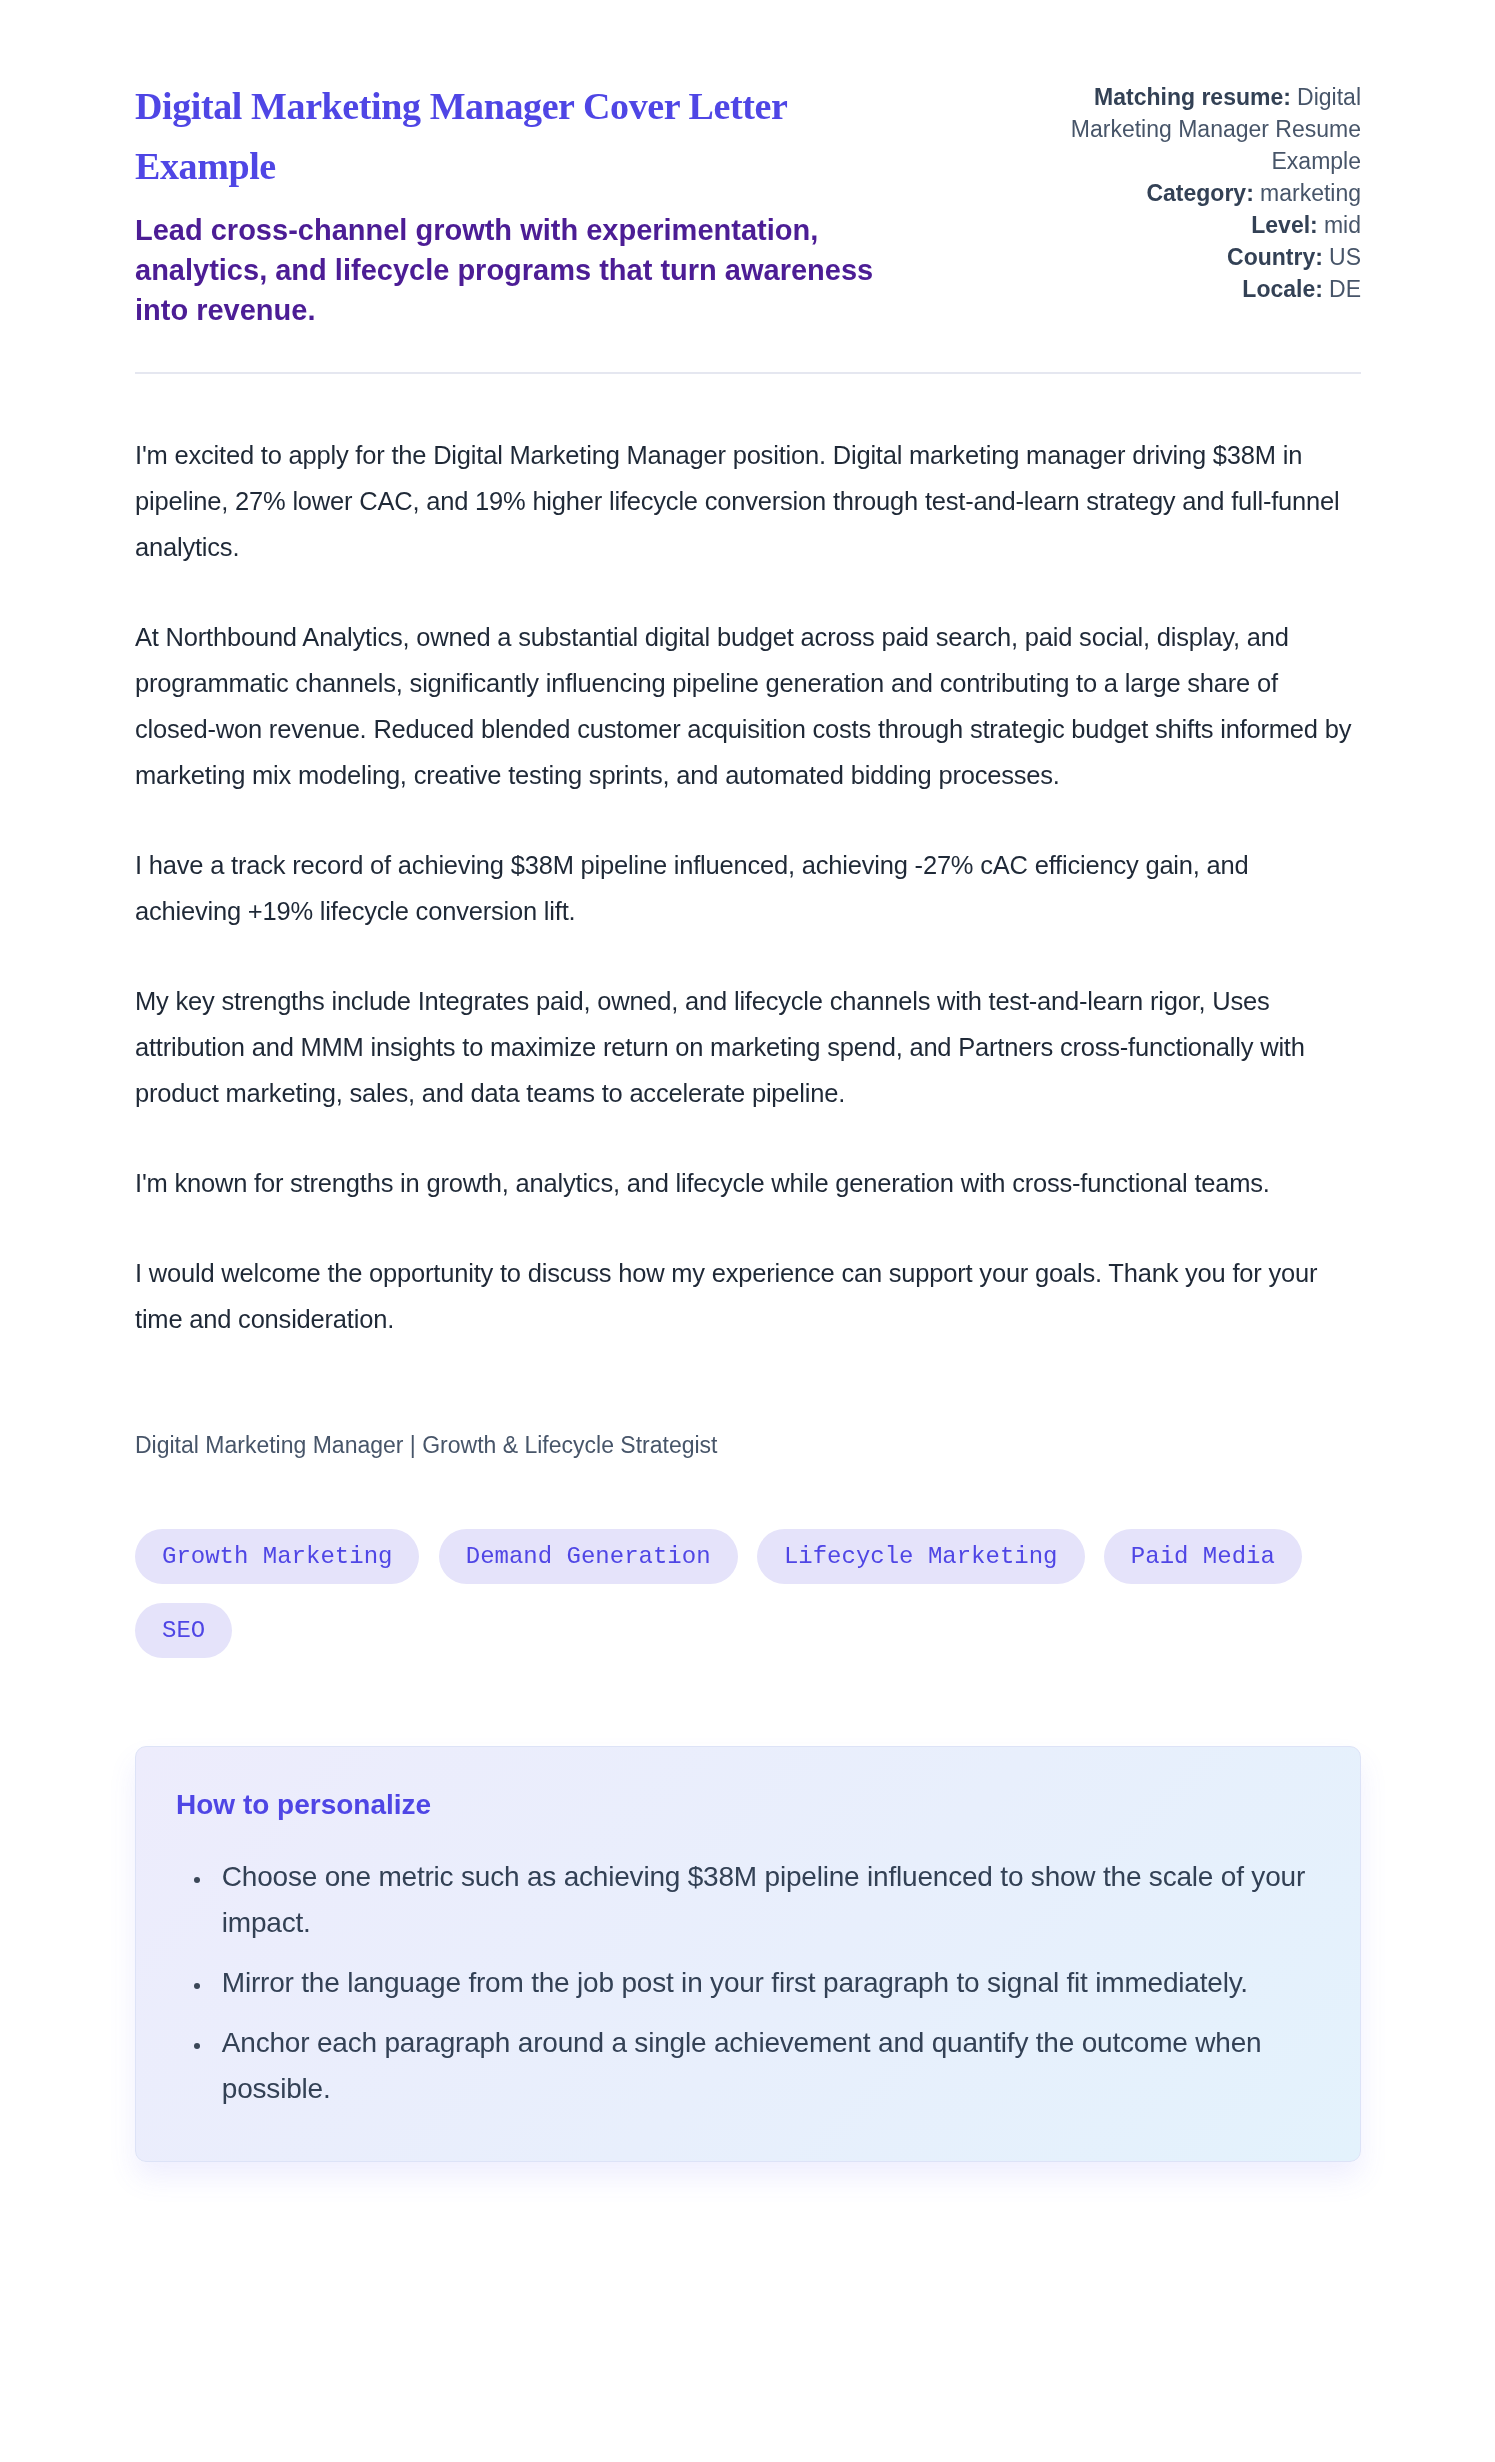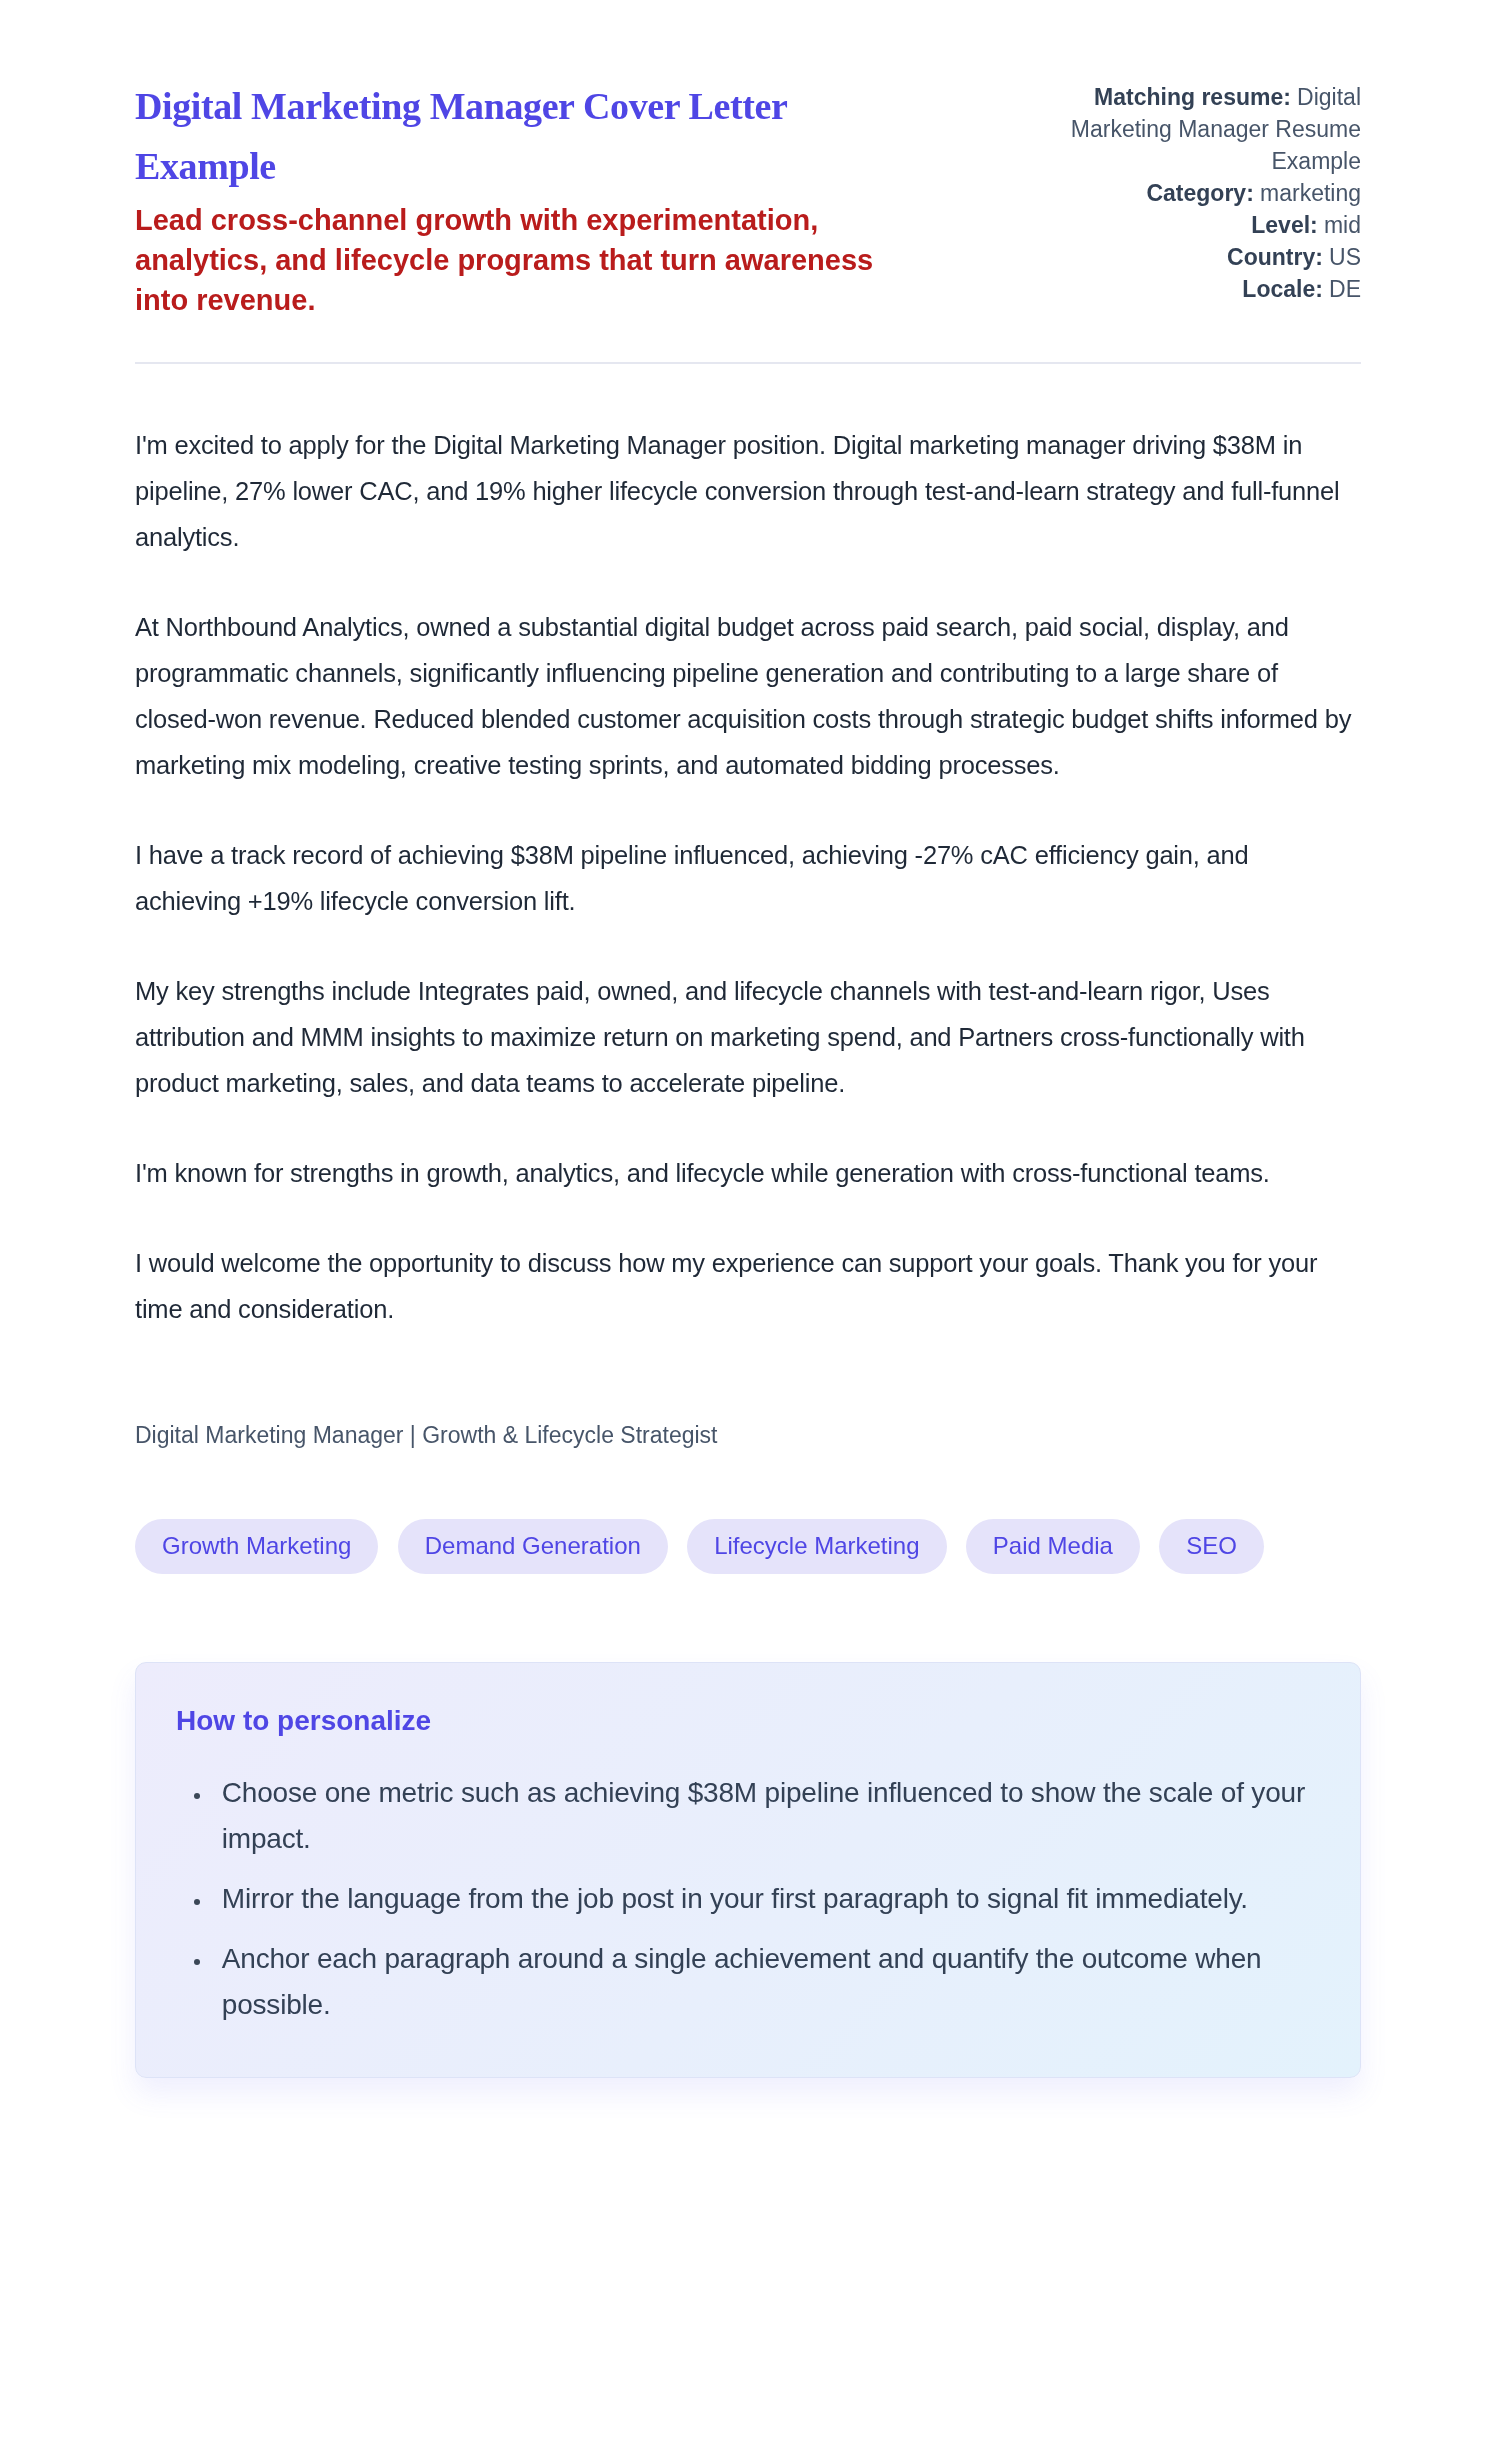--- a/index.html
+++ b/index.html
@@ -27,25 +27,25 @@
   .header-left { max-width: 739px; }
   .page-title {
     font-size: 38px;
     line-height: 60px;
     font-weight: 800;
     color: #4f46e5;
     letter-spacing: -0.4px;
     font-family: Liberation Serif, serif;
   }
   .page-subtitle {
-    margin-top: 4px;
+    margin-top: 14px;
     font-size: 29px;
     line-height: 40px;
     font-weight: 700;
-    color: #b91c1c;
+    color: #4c1d95;
   }
   .resume-meta {
     flex: 0 0 339px;
     max-width: 339px;
     margin-top: 5.3px;
     text-align: right;
     font-size: 23px;
     line-height: 32px;
     color: #475569;
   }
@@ -88,20 +88,21 @@
     color: #475569;
   }
 
   
   .tag-list {
     margin-top: 70px;
     display: flex;
     flex-wrap: wrap;
     gap: 19.3px;
     align-items: center;
+    font-family: Liberation Mono, monospace;
   }
   .tag-chip {
     display: inline-flex;
     align-items: center;
     height: 55px;
     padding: 0 27px;
     border-radius: 8793px;
     background: #e5e3fa;
     color: #4f46e5;
     font-size: 24px;

